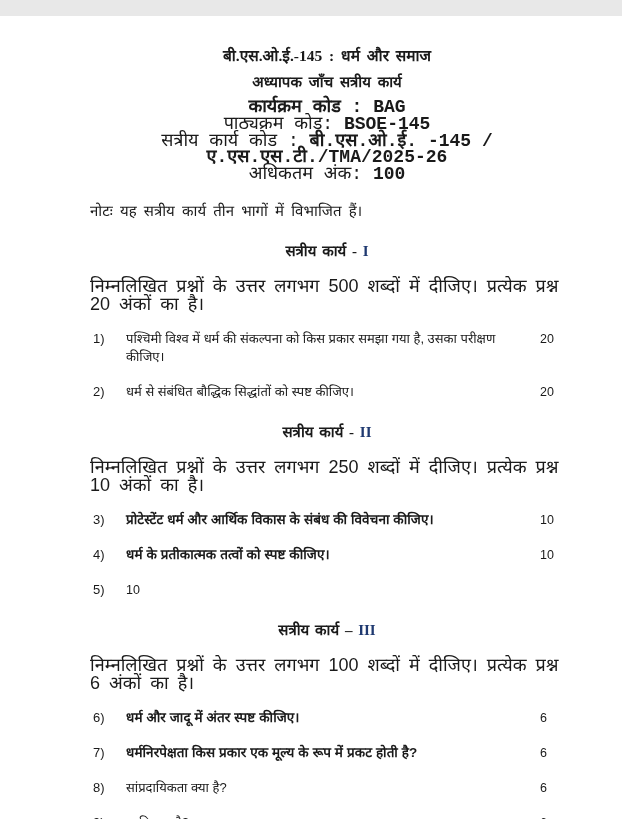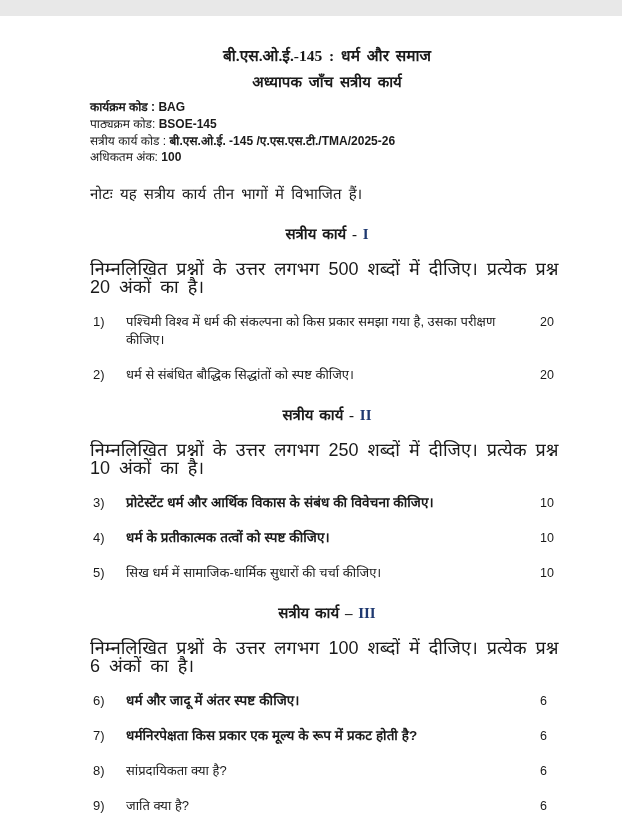--- a/index.html
+++ b/index.html
@@ -33,23 +33,23 @@
     text-align: center;
     font-family: "Liberation Serif", "DejaVu Serif", serif;
     font-weight: bold;
     font-size: 15px;
     line-height: 19px;
     word-spacing: 3px;
     margin: 7px 0 0 0;
   }
   .codes-block {
     margin-top: 7px;
-    text-align: left;
-    font-family: Liberation Sans, sans-serif;
-    font-size: 12px;
+    text-align: center;
+    font-family: Liberation Mono, monospace;
+    font-size: 18px;
     line-height: 16.8px;
   }
   .code-line .code-value { font-weight: bold; }
   .code-line.label-bold .code-label { font-weight: bold; }
   
   .note-line {
     margin-top: 19px;
     font-size: 15px;
     line-height: 18px;
     word-spacing: 3px;
@@ -150,21 +150,20 @@
     <span class="q-text">प्रोटेस्टेंट धर्म और आर्थिक विकास के संबंध की विवेचना कीजिए।</span>
     <span class="q-marks">10</span>
   </div>
   <div class="question-row bold-q">
     <span class="q-number">4)</span>
     <span class="q-text">धर्म के प्रतीकात्मक तत्वों को स्पष्ट कीजिए।</span>
     <span class="q-marks">10</span>
   </div>
   <div class="question-row">
     <span class="q-number">5)</span>
-    <span class="q-text">सिख धर्म में सामाजिक-धार्मिक सुधारों  की चर्चा कीजिए।</span>
     <span class="q-marks">10</span>
   </div>
 
   <div class="section-heading">
     <span>सत्रीय कार्य – </span><span class="numeral">III</span>
   </div>
   <div class="section-instruction">निम्नलिखित प्रश्नों के उत्तर लगभग 100 शब्दों में दीजिए। प्रत्येक प्रश्न 6 अंकों का है।</div>
 
   <div class="question-row bold-q">
     <span class="q-number">6)</span>

